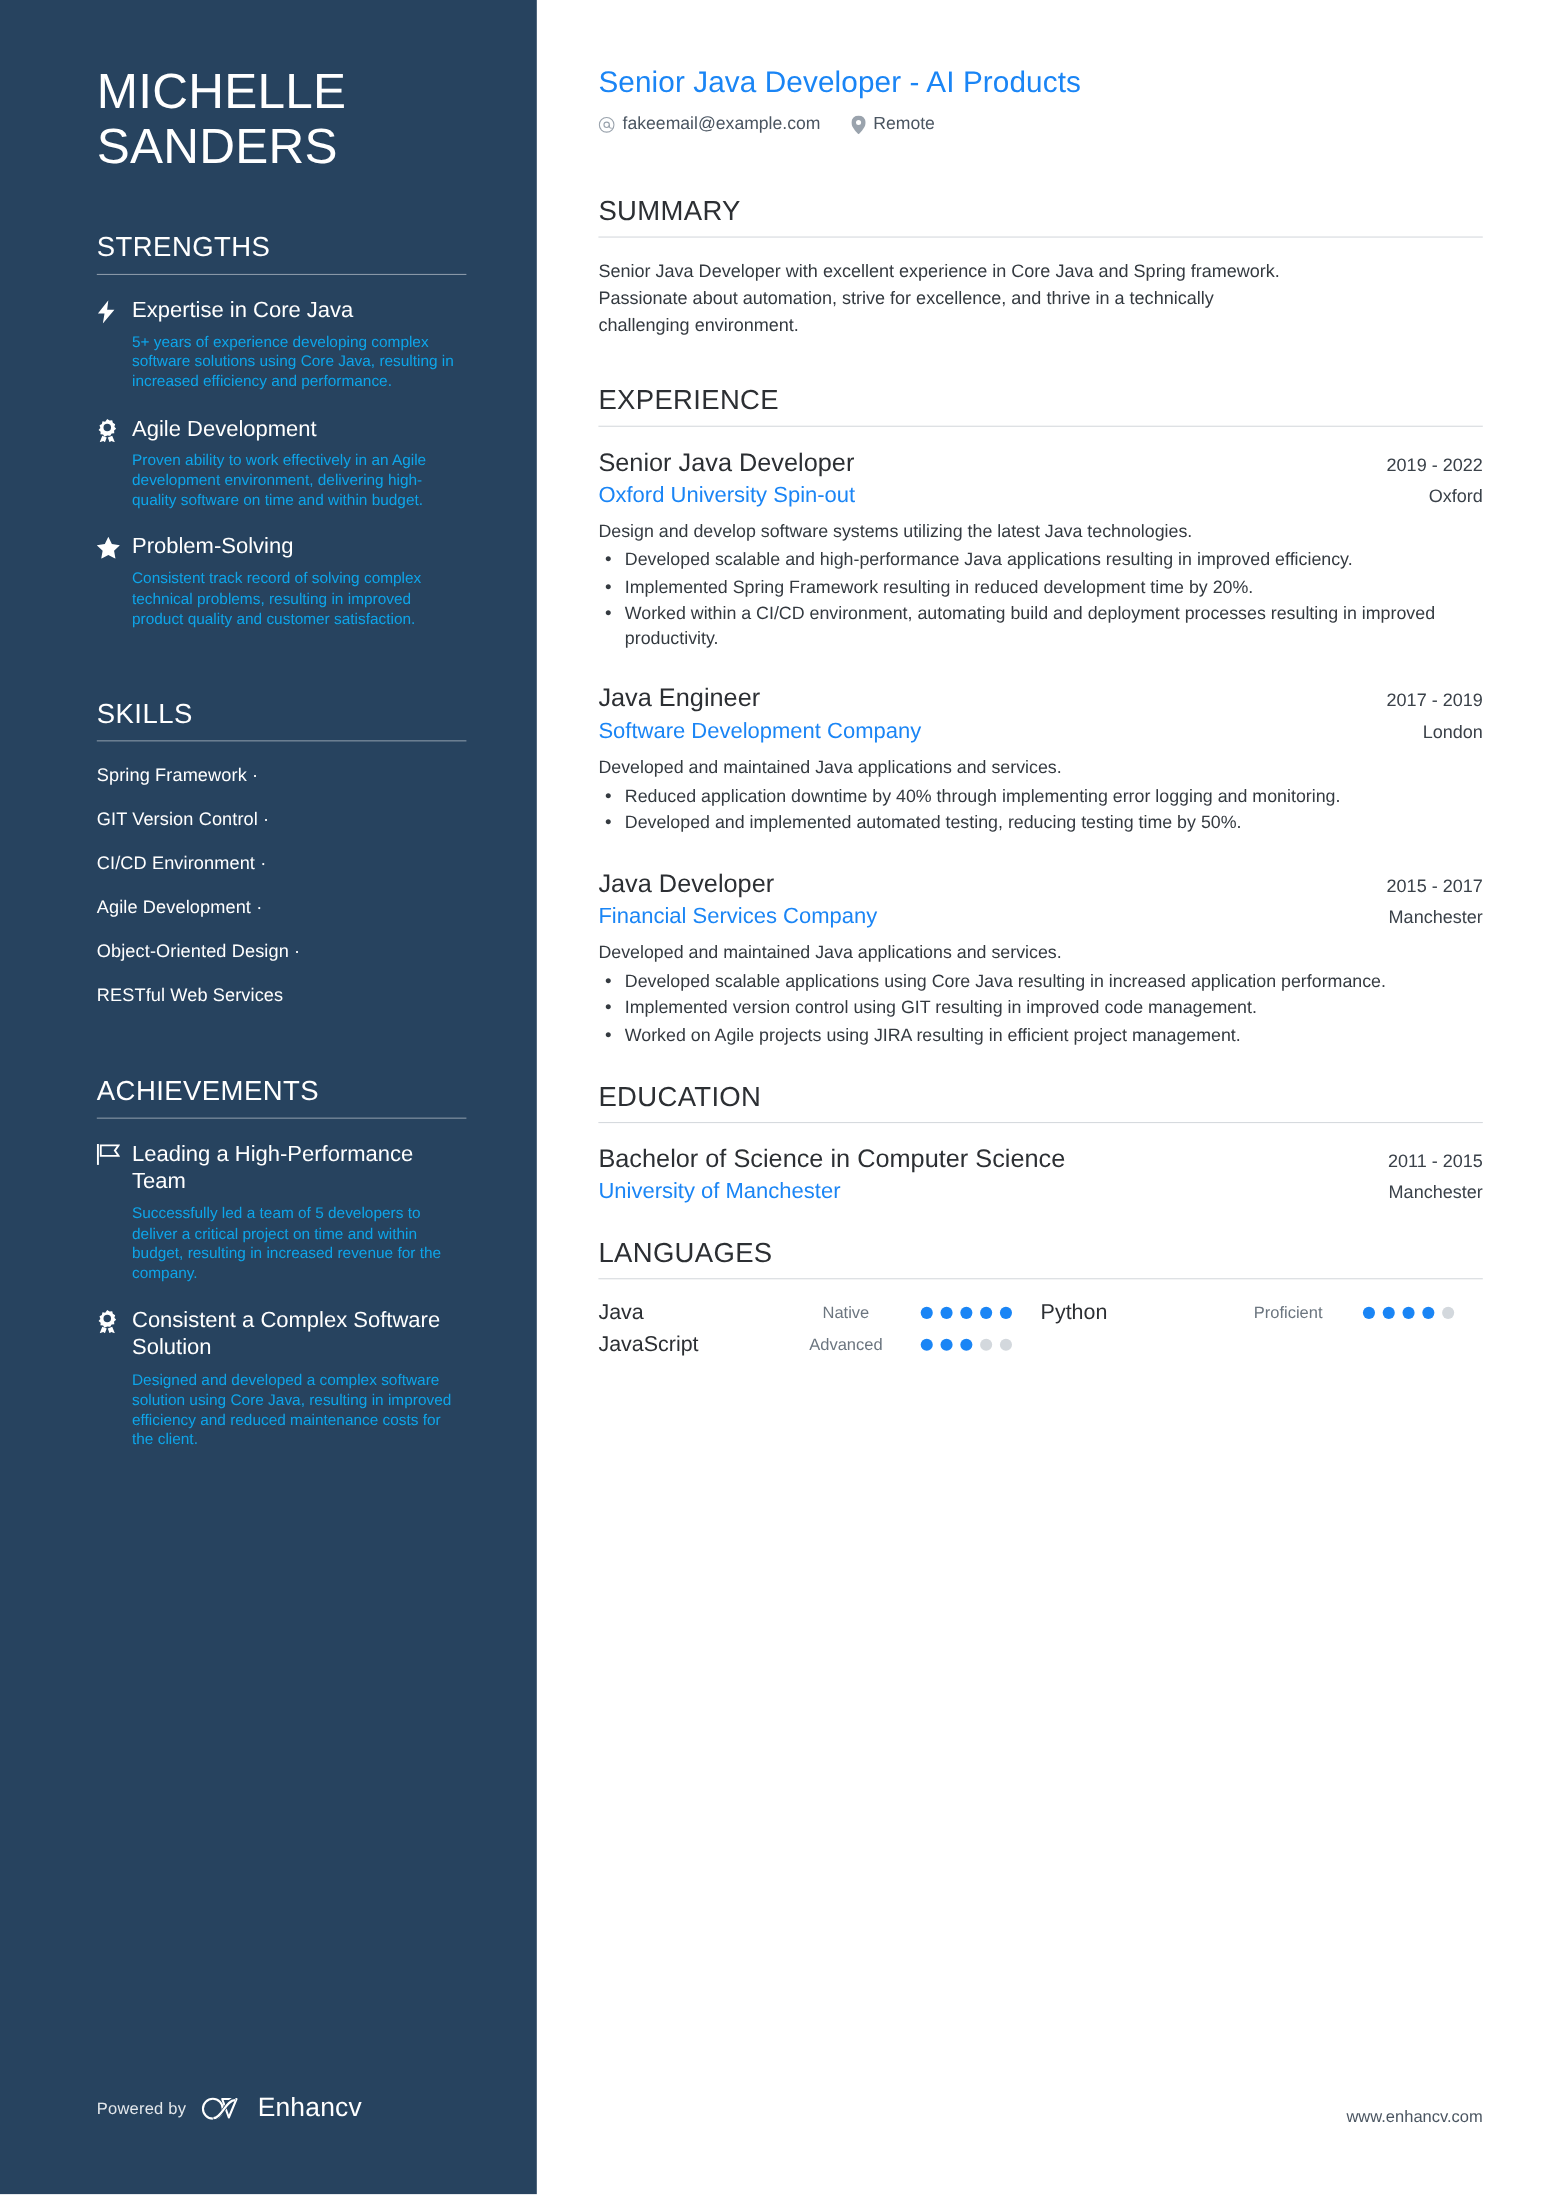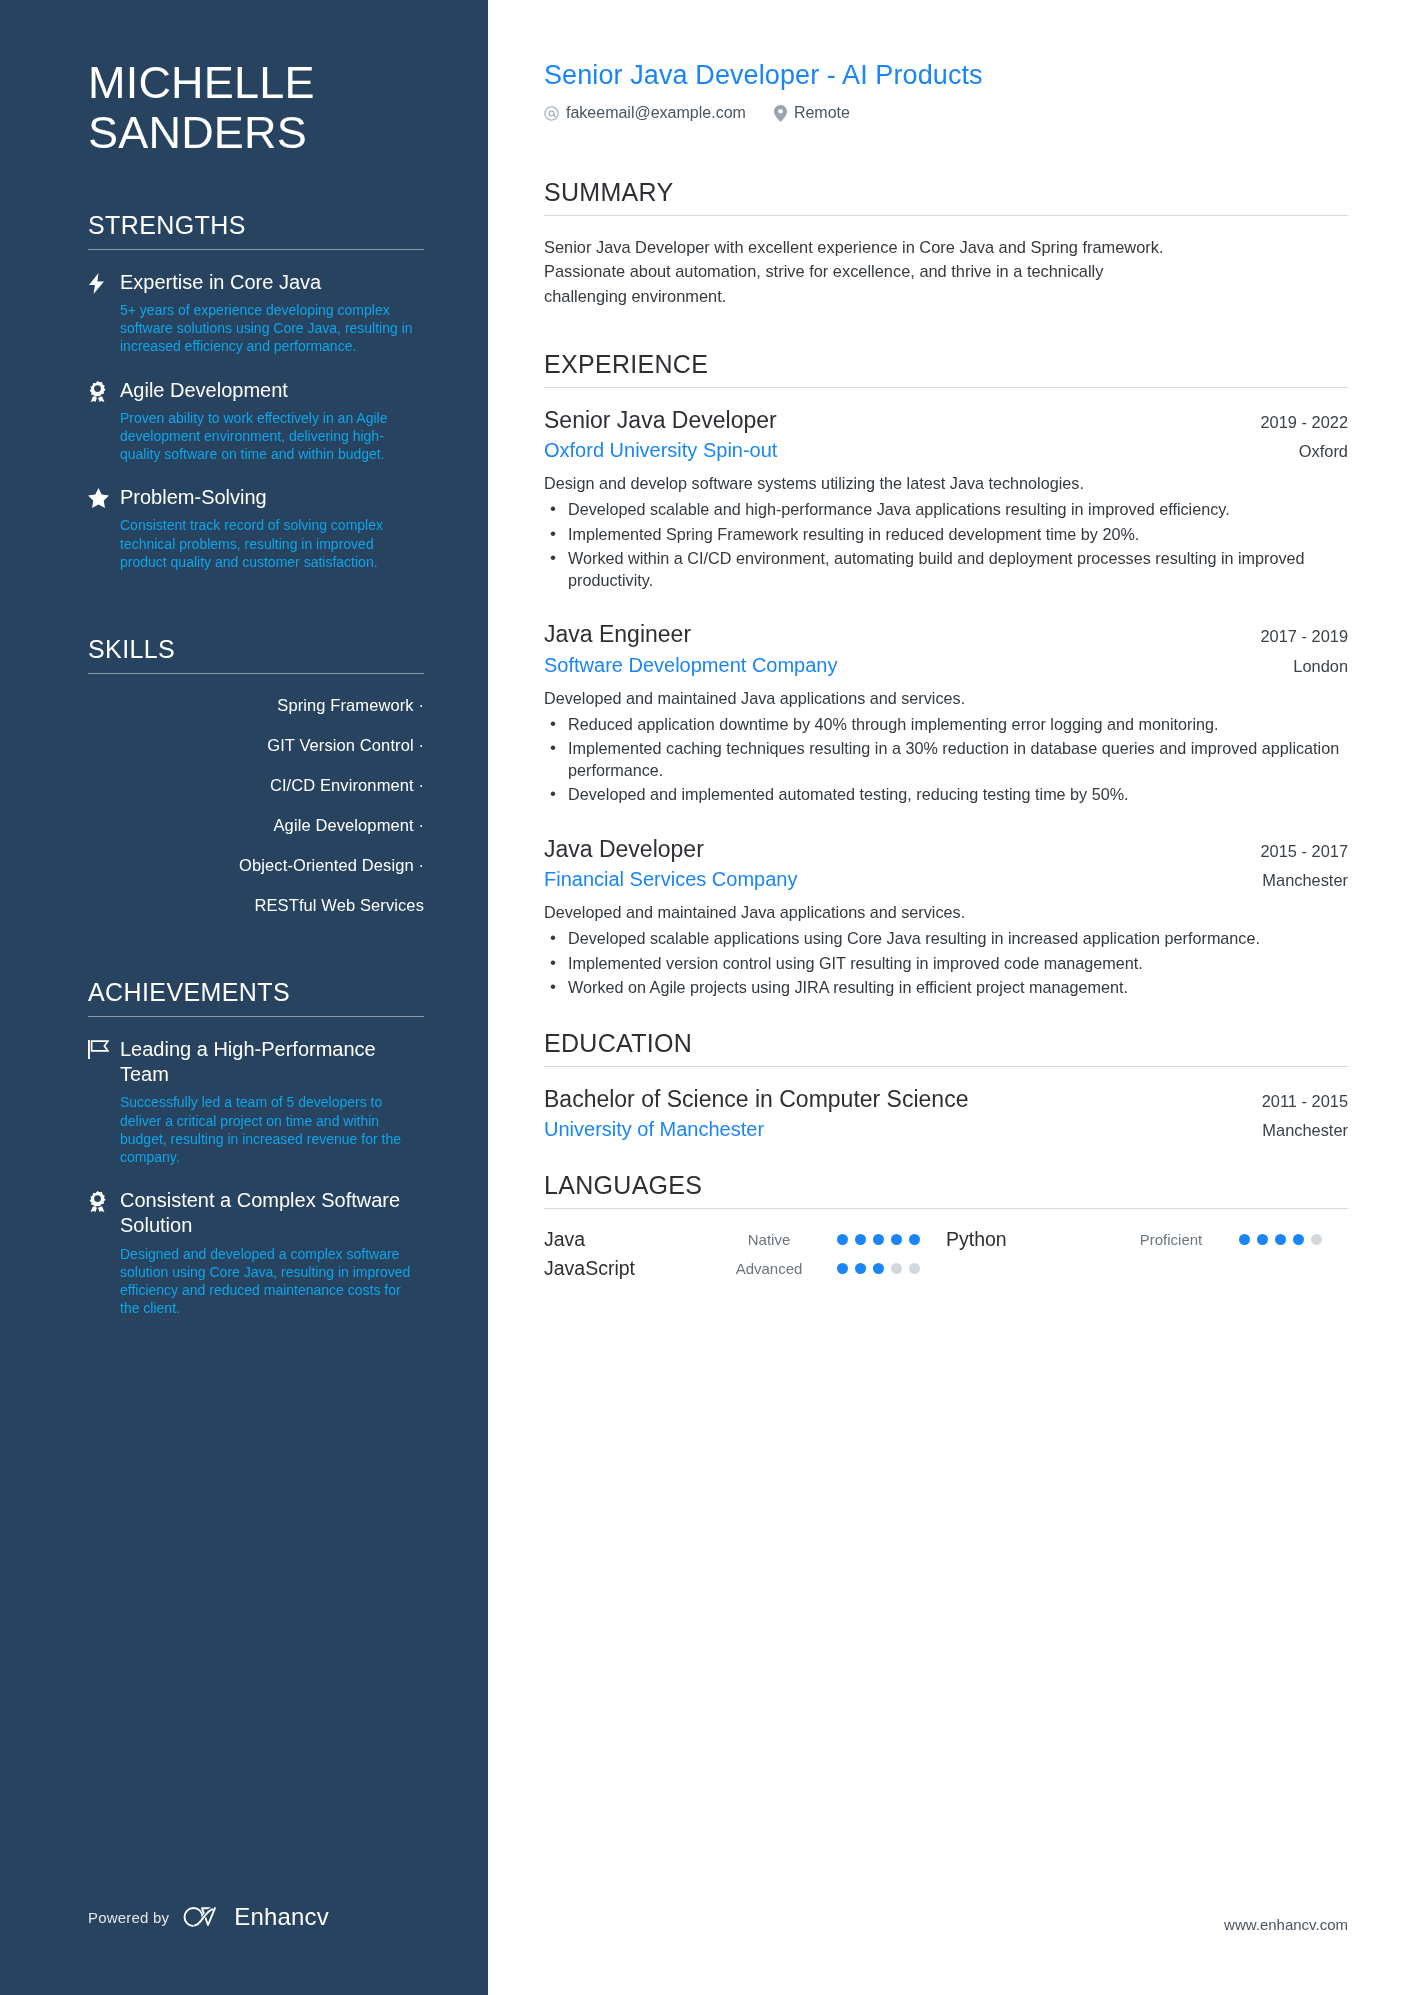--- a/index.html
+++ b/index.html
@@ -71,21 +71,21 @@
     line-height: 1.26;
     color: #ffffff;
     margin-bottom: 6px;
   }
   .entry-desc {
     font-size: 14px;
     line-height: 1.30;
     color: #0ea5e9;
   }
 
-  .skill-list { padding-top: 2px; text-align: right; }
+  .skill-list { padding-top: 2px; }
   .skill-item {
     font-size: 16.5px;
     font-weight: 400;
     color: #ffffff;
     margin-bottom: 21px;
     letter-spacing: 0.1px;
   }
 
   .footer-brand {
     position: absolute;
@@ -434,21 +434,20 @@
           <div class="job-role">Java Engineer</div>
           <div class="job-dates">2017 - 2019</div>
         </div>
         <div class="job-sub">
           <div class="job-company">Software Development Company</div>
           <div class="job-location">London</div>
         </div>
         <div class="job-desc">Developed and maintained Java applications and services.</div>
         <ul class="bullets">
           <li>Reduced application downtime by 40% through implementing error logging and monitoring.</li>
-          <li>Implemented caching techniques resulting in a 30% reduction in database queries and improved application performance.</li>
           <li>Developed and implemented automated testing, reducing testing time by 50%.</li>
         </ul>
       </div>
 
       <div class="job">
         <div class="job-head">
           <div class="job-role">Java Developer</div>
           <div class="job-dates">2015 - 2017</div>
         </div>
         <div class="job-sub">

